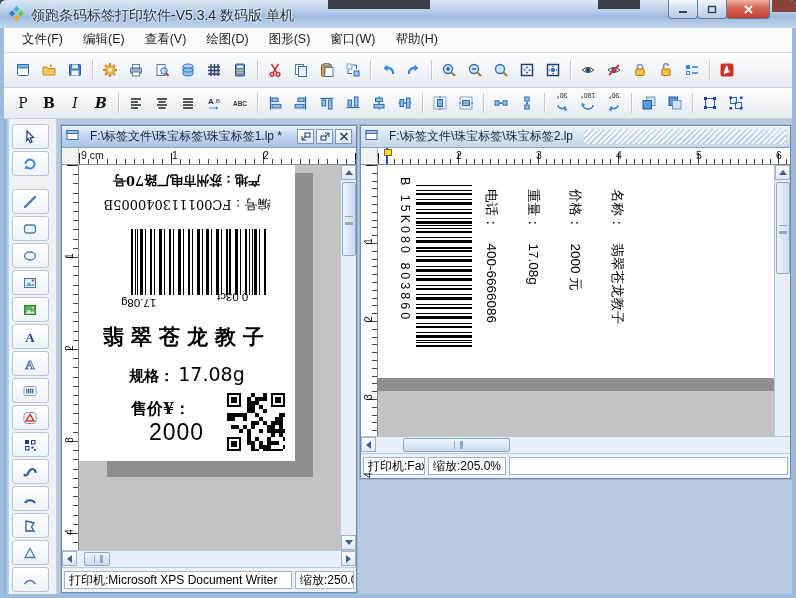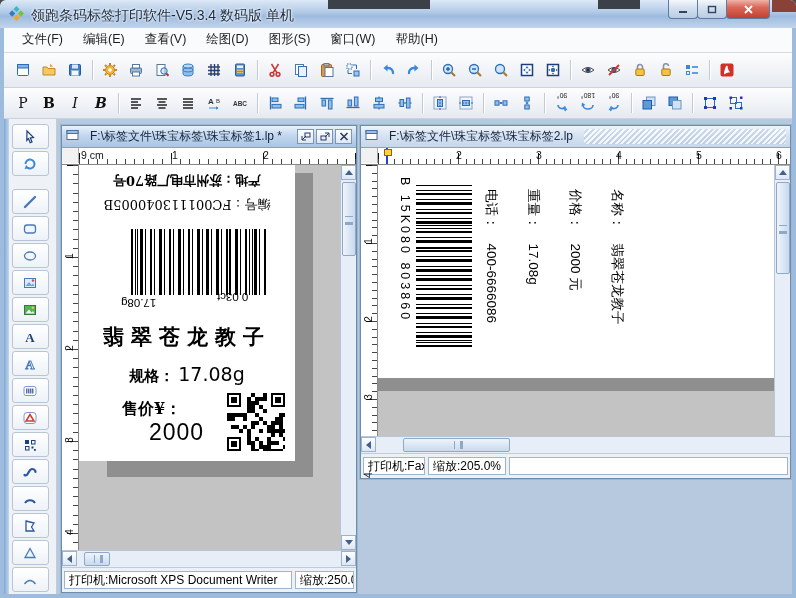--- a/index.html
+++ b/index.html
@@ -69,21 +69,21 @@
   .line2{left:4px;top:30px;width:208px;text-align:center;font-size:13px;font-family:"DejaVu Serif","Liberation Serif",serif;}
   .barcode1{position:absolute;left:52px;top:64px;width:136px;height:66px;background-color:#fff;
     background-image:repeating-linear-gradient(90deg,#000 0 2px,transparent 2px 4px,#000 4px 5px,transparent 5px 9px,#000 9px 12px,transparent 12px 14px,#000 14px 15px,transparent 15px 19px),
                      repeating-linear-gradient(90deg,transparent 0 6px,#000 6px 7px,transparent 7px 23px);}
   .wtxt{left:42px;top:132px;font-size:11.5px;}
   .ctxt{left:138px;top:126px;font-size:11.5px;}
   .pname{left:0;top:158px;width:100%;text-align:center;font-size:21px;font-weight:bold;letter-spacing:7px;font-family:"DejaVu Serif","Liberation Serif",serif;}
   .spec{left:0;top:198px;width:100%;display:flex;justify-content:center;align-items:baseline;gap:4px;}
   .cal{font-family:"DejaVu Serif","Liberation Serif",serif;font-weight:bold;font-size:15px;}
   .sv{font-size:19px;font-family:"DejaVu Sans","Liberation Sans",sans-serif;}
-  .plabel{left:43px;top:234px;font-size:16px;}
+  .plabel{left:52px;top:234px;font-size:16px;}
   .pvalue{left:70px;top:254px;font-size:23px;letter-spacing:1px;}
   .qr{position:absolute;left:148px;top:228px;width:58px;height:58px;}
   
   .label2{position:absolute;left:0;top:0;right:0;height:213px;background:#fff;}
   .band2{position:absolute;left:0;top:213px;right:0;height:13px;background:#8f8f8f;}
   .bc2text{position:absolute;left:34px;top:12px;transform:rotate(90deg);transform-origin:0 0;font-size:12.5px;letter-spacing:3px;white-space:nowrap;color:#000;}
   .barcode2{position:absolute;left:38px;top:20px;width:56px;height:162px;background-color:#fff;
     background-image:repeating-linear-gradient(0deg,#000 0 2px,transparent 2px 4px,#000 4px 5px,transparent 5px 9px,#000 9px 12px,transparent 12px 14px,#000 14px 15px,transparent 15px 19px),
                      repeating-linear-gradient(0deg,transparent 0 6px,#000 6px 7px,transparent 7px 23px);}
   .fcol{position:absolute;top:24px;transform:rotate(90deg);transform-origin:0 0;white-space:nowrap;font-size:13.5px;color:#000;}

